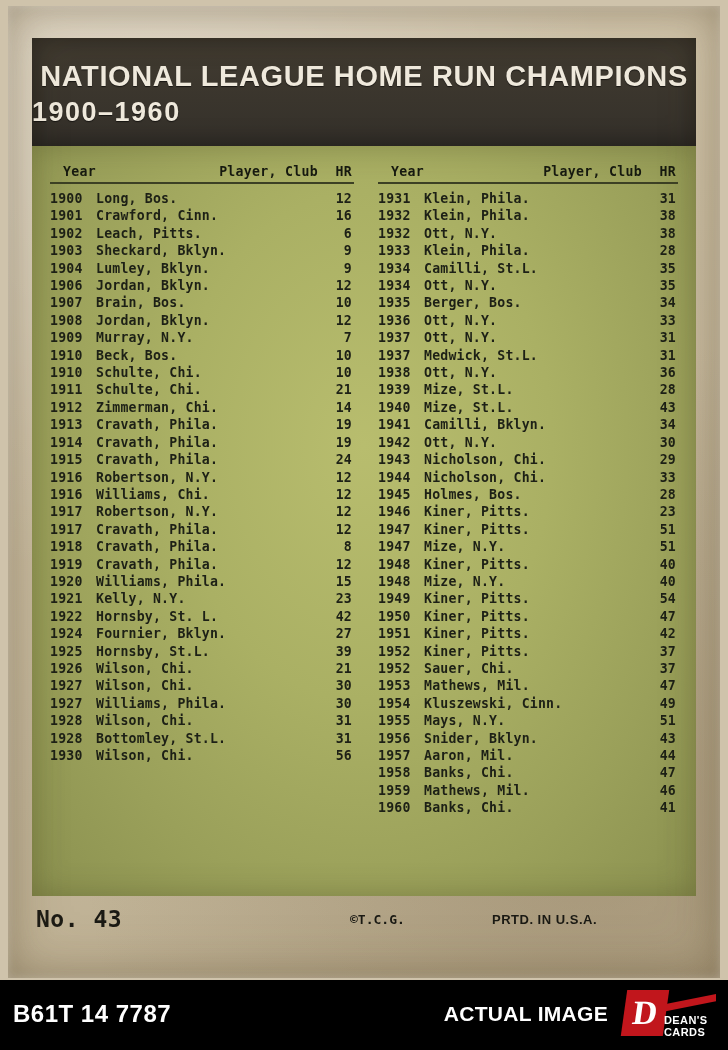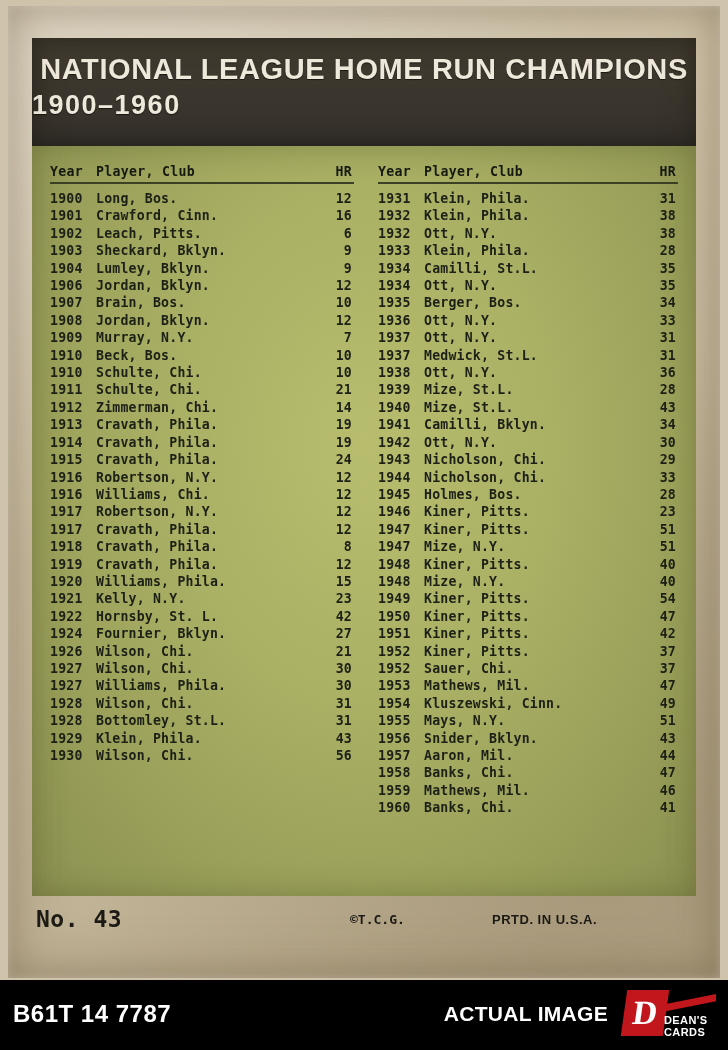--- a/index.html
+++ b/index.html
@@ -47,21 +47,21 @@
     background-image: linear-gradient(180deg, #423c31 0%, #34302a 100%);
     box-shadow: inset 0 0 26px rgba(0,0,0,0.45);
     overflow: hidden;
   }
   .header-title {
     color: #efe9dc;
     text-align: center;
     font-weight: bold;
     font-size: 29px;
     letter-spacing: 0.6px;
-    padding-top: 15px;
+    padding-top: 22px;
     font-family: "Liberation Sans", sans-serif;
     text-shadow: 0 1px 1px rgba(0,0,0,0.6);
     white-space: nowrap;
   }
   .header-years {
     color: #efe9dc;
     text-align: left;
     font-weight: bold;
     font-size: 27px;
     letter-spacing: 1.5px;
@@ -96,21 +96,21 @@
     border-collapse: collapse;
     font-family: "DejaVu Sans Mono", monospace;
     font-size: 13.2px;
     color: #1d2016;
   }
   table.hr th {
     font-family: "DejaVu Sans Mono", monospace;
     font-size: 13.2px;
     font-weight: bold;
     color: #16190f;
-    text-align: left;
+    text-align: right;
     padding: 0 0 3px 0;
     border-bottom: 2px solid #3c4024;
     letter-spacing: 0.3px;
   }
   table.hr th.hrcol, table.hr td.hrcol {
     text-align: right;
     padding-right: 2px;
   }
   table.hr td {
     padding: 1px 0 0px 0;
@@ -382,20 +382,25 @@
                     <td class="year">1922</td>
                     <td class="player">Hornsby, St. L.</td>
                     <td class="hrcol">42</td>
                   </tr>
                   <tr>
                     <td class="year">1924</td>
                     <td class="player">Fournier, Bklyn.</td>
                     <td class="hrcol">27</td>
                   </tr>
                   <tr>
+                    <td class="year">1925</td>
+                    <td class="player">Hornsby, St.L.</td>
+                    <td class="hrcol">39</td>
+                  </tr>
+                  <tr>
                     <td class="year">1926</td>
                     <td class="player">Wilson, Chi.</td>
                     <td class="hrcol">21</td>
                   </tr>
                   <tr>
                     <td class="year">1927</td>
                     <td class="player">Wilson, Chi.</td>
                     <td class="hrcol">30</td>
                   </tr>
                   <tr>
@@ -405,25 +410,20 @@
                   </tr>
                   <tr>
                     <td class="year">1928</td>
                     <td class="player">Wilson, Chi.</td>
                     <td class="hrcol">31</td>
                   </tr>
                   <tr>
                     <td class="year">1928</td>
                     <td class="player">Bottomley, St.L.</td>
                     <td class="hrcol">31</td>
-                  </tr>
-                  <tr>
-                    <td class="year">1929</td>
-                    <td class="player">Klein, Phila.</td>
-                    <td class="hrcol">43</td>
                   </tr>
                   <tr>
                     <td class="year">1930</td>
                     <td class="player">Wilson, Chi.</td>
                     <td class="hrcol">56</td>
                   </tr>
                 </tbody>
             </table>
           </div>
 

